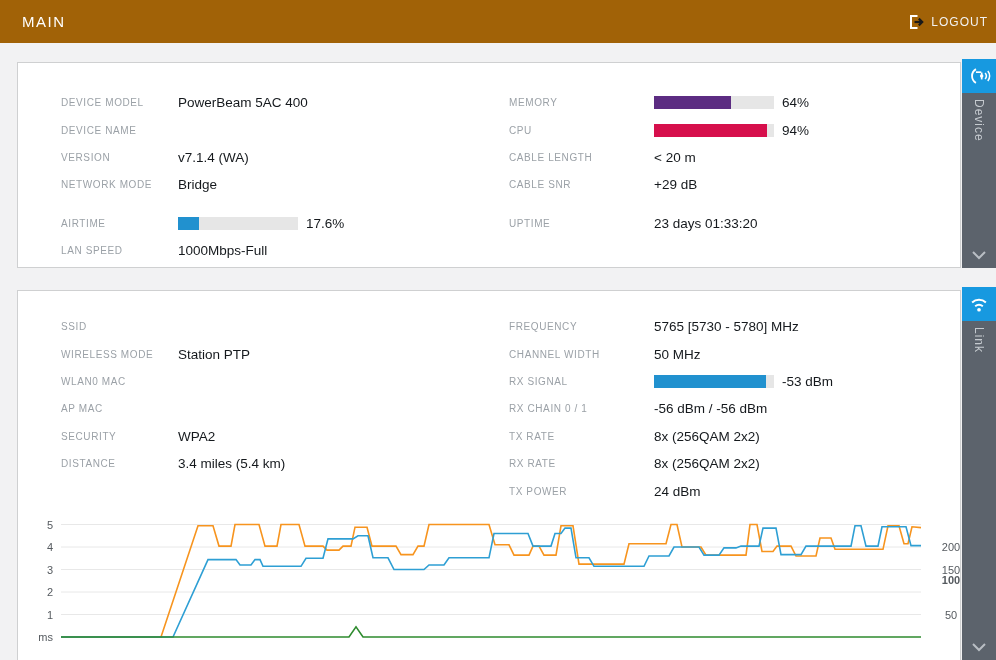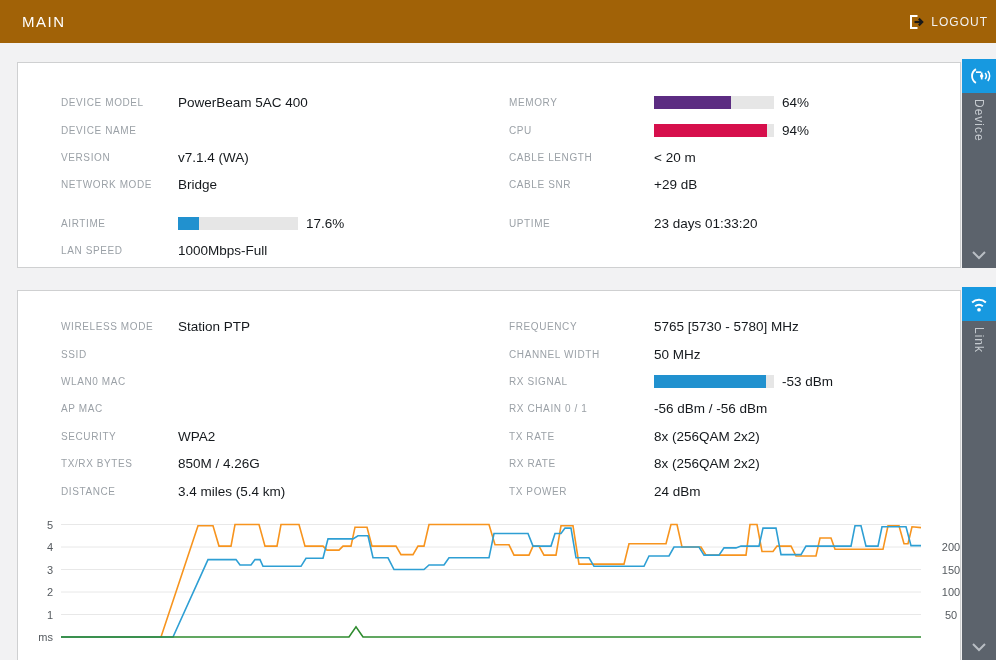--- a/index.html
+++ b/index.html
@@ -126,42 +126,38 @@
             <span class="val">23 days 01:33:20</span>
           </div>
         </div>
       </div>
   </div>
 
   <div class="panel" id="linkPanel">
     <div class="col col-left" style="top:14px;">
         <div class="rows" id="lnkLeft">
           <div class="row">
+            <span class="lbl">SSID</span>
+            <span class="val"></span>
+          </div>
+          <div class="row">
             <span class="lbl">WIRELESS MODE</span>
             <span class="val">Station PTP</span>
           </div>
           <div class="row">
-            <span class="lbl">SSID</span>
-            <span class="val"></span>
-          </div>
-          <div class="row">
             <span class="lbl">WLAN0 MAC</span>
             <span class="val"></span>
           </div>
           <div class="row">
             <span class="lbl">AP MAC</span>
             <span class="val"></span>
           </div>
           <div class="row">
             <span class="lbl">SECURITY</span>
             <span class="val">WPA2</span>
-          </div>
-          <div class="row">
-            <span class="lbl">TX/RX BYTES</span>
-            <span class="val">850M / 4.26G</span>
           </div>
           <div class="row">
             <span class="lbl">DISTANCE</span>
             <span class="val">3.4 miles (5.4 km)</span>
           </div>
         </div>
       </div>
     <div class="col col-right" style="top:14px;">
         <div class="rows" id="lnkRight">
           <div class="row">
@@ -211,21 +207,21 @@
         </svg>
       <div id="axisLabels">
           <div class="axlabel left" style="top: 11.5px;">5</div>
           <div class="axlabel left" style="top: 34px;">4</div>
           <div class="axlabel left" style="top: 56.5px;">3</div>
           <div class="axlabel left" style="top: 79px;">2</div>
           <div class="axlabel left" style="top: 101.5px;">1</div>
           <div class="axlabel left" style="top: 124px;">ms</div>
           <div class="axlabel right" style="top: 34px;">200</div>
           <div class="axlabel right" style="top: 56.5px;">150</div>
-          <div class="axlabel right" style="top: 79px;">100</div>
+          <div class="axlabel right" style="top: 67px; font-weight: bold;">100</div>
           <div class="axlabel right" style="top: 101.5px;">50</div>
           <div class="axlabel right" style="top: 124px; padding-left: 28px;">Mbps</div>
         </div>
 
     </div>
   </div>
 
   <div class="sidetab" id="deviceTab">
     <div class="iconbox">
       <svg width="26" height="26" viewBox="0 0 34 34">

